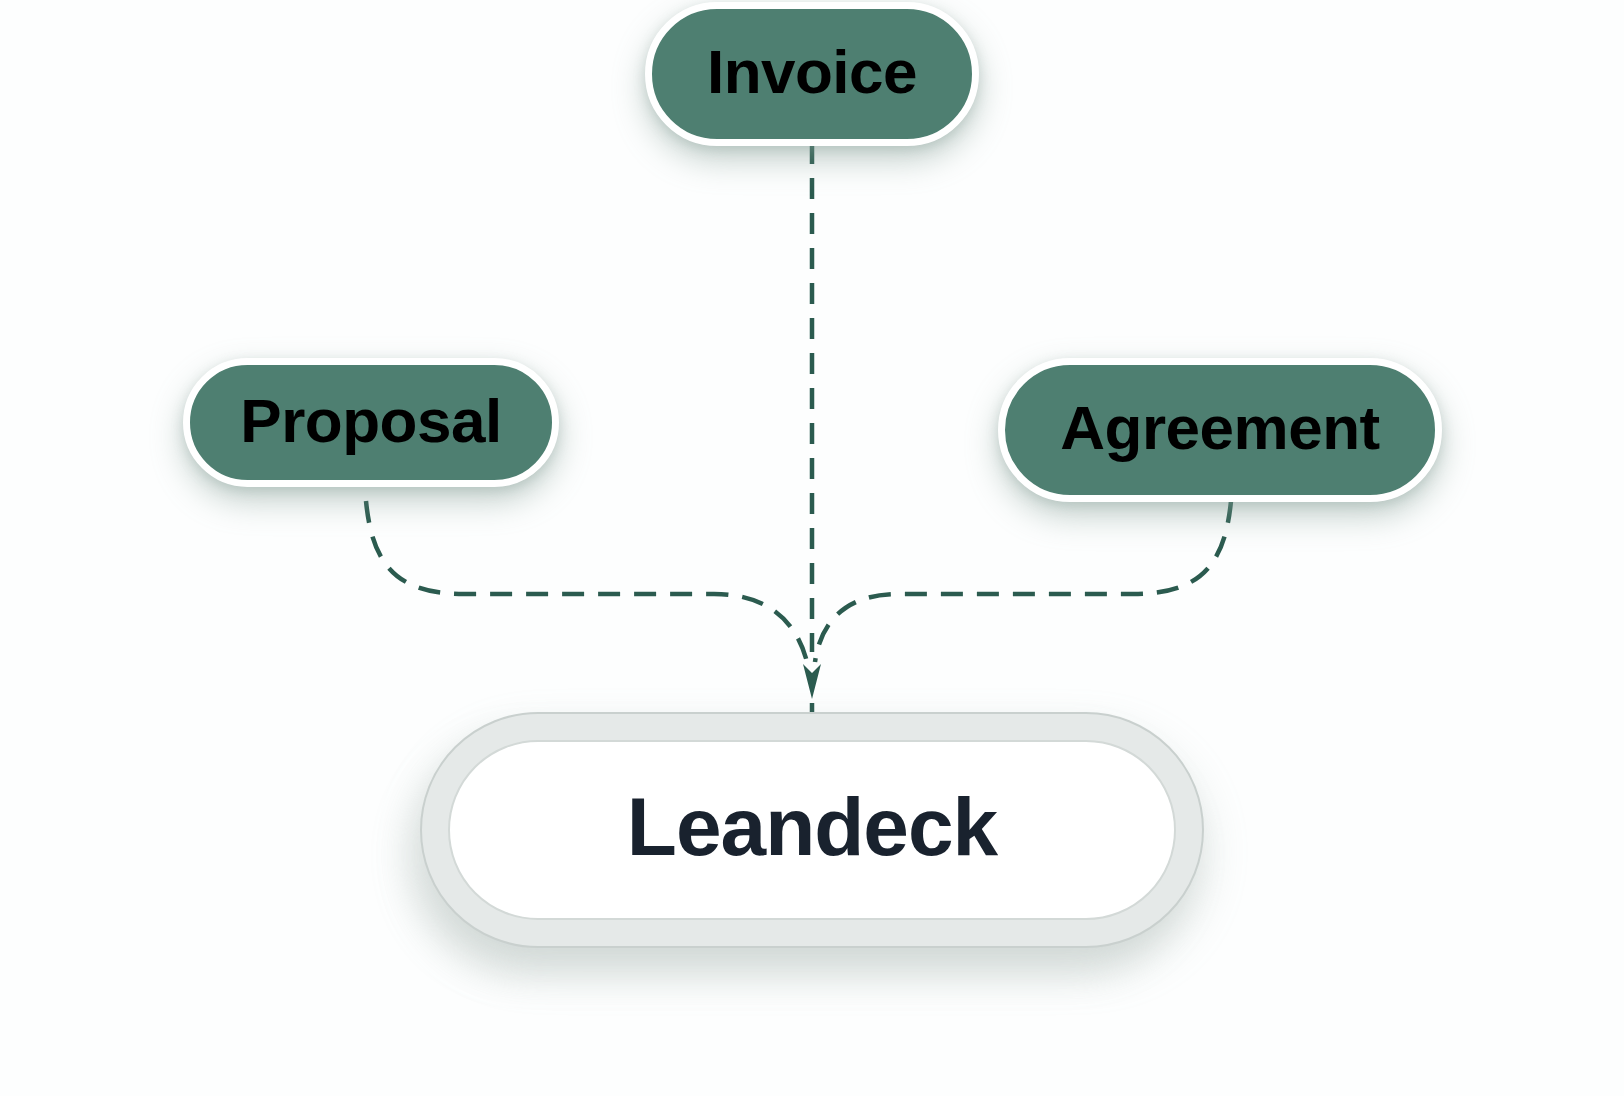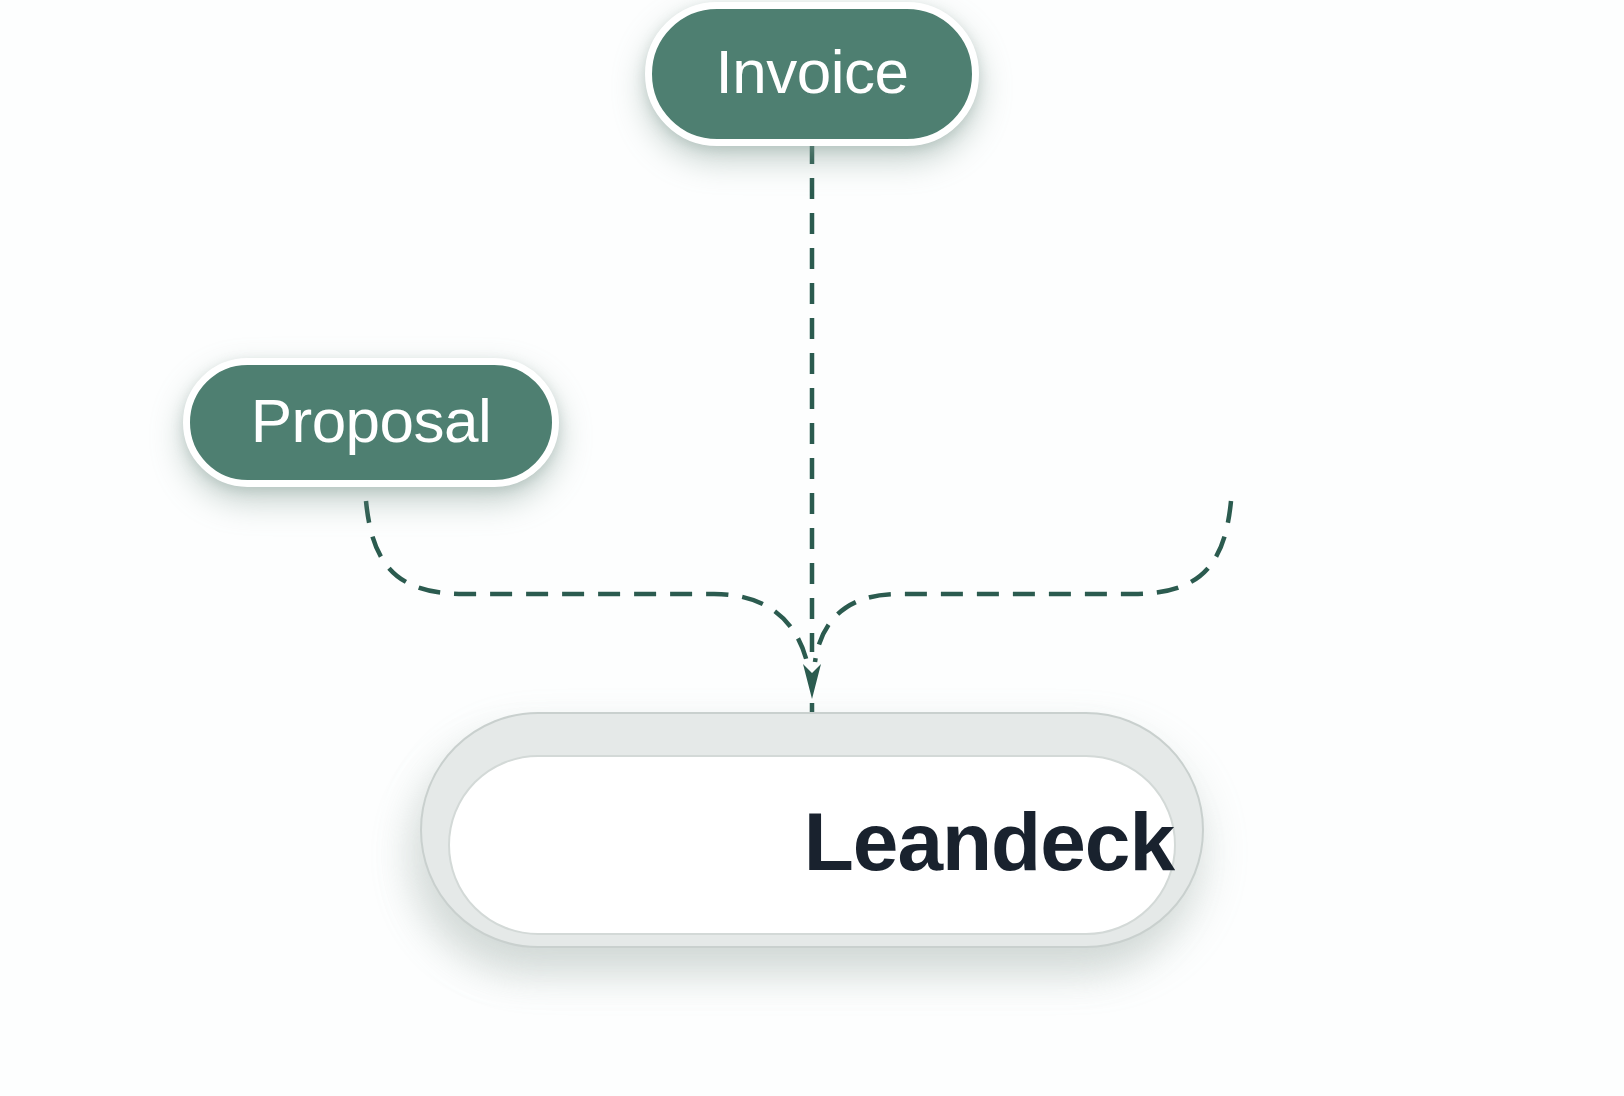--- a/index.html
+++ b/index.html
@@ -28,22 +28,22 @@
     box-sizing: border-box;
     border: 7px solid #ffffff;
     border-radius: 90px;
     background: #4e7f71;
     display: flex;
     align-items: center;
     justify-content: center;
     box-shadow: 0 14px 32px rgba(126, 152, 144, 0.45), 0 4px 12px rgba(126, 152, 144, 0.28);
   }
   .pill .pill-label {
-    color: #ffffff;
-    font-weight: 400;
+    color: #000000;
+    font-weight: 700;
     font-size: 62px;
     letter-spacing: -0.5px;
     line-height: 1;
     padding-bottom: 4px;
   }
   .pill-invoice   { left: 645px; top: 2px;   width: 334px; height: 144px; }
   .pill-proposal  { left: 183px; top: 358px; width: 376px; height: 129px; }
   .pill-agreement { left: 998px; top: 358px; width: 444px; height: 144px; }
 
   .hub {
@@ -61,22 +61,21 @@
   }
   .hub-inner {
     width: 100%;
     height: 100%;
     box-sizing: border-box;
     background: #ffffff;
     border: 2px solid #d3d9d7;
     border-radius: 92px;
     display: flex;
     align-items: center;
-    justify-content: flex-end;
-    margin-top: 15px;
+    justify-content: center;
   }
   .hub-label {
     color: #19222e;
     font-weight: 700;
     font-size: 82px;
     letter-spacing: -1px;
     line-height: 1;
     padding-bottom: 6px;
   }
 </style>
@@ -99,20 +98,23 @@
   </svg>
 
   <div class="pill pill-invoice">
     <span class="pill-label">Invoice</span>
   </div>
 
   <div class="pill pill-proposal">
     <span class="pill-label">Proposal</span>
   </div>
 
+  <div class="pill pill-agreement">
+    <span class="pill-label">Agreement</span>
+  </div>
 
   <div class="hub">
     <div class="hub-inner">
       <span class="hub-label">Leandeck</span>
     </div>
   </div>
 
 </div>
 
 </body></html>

